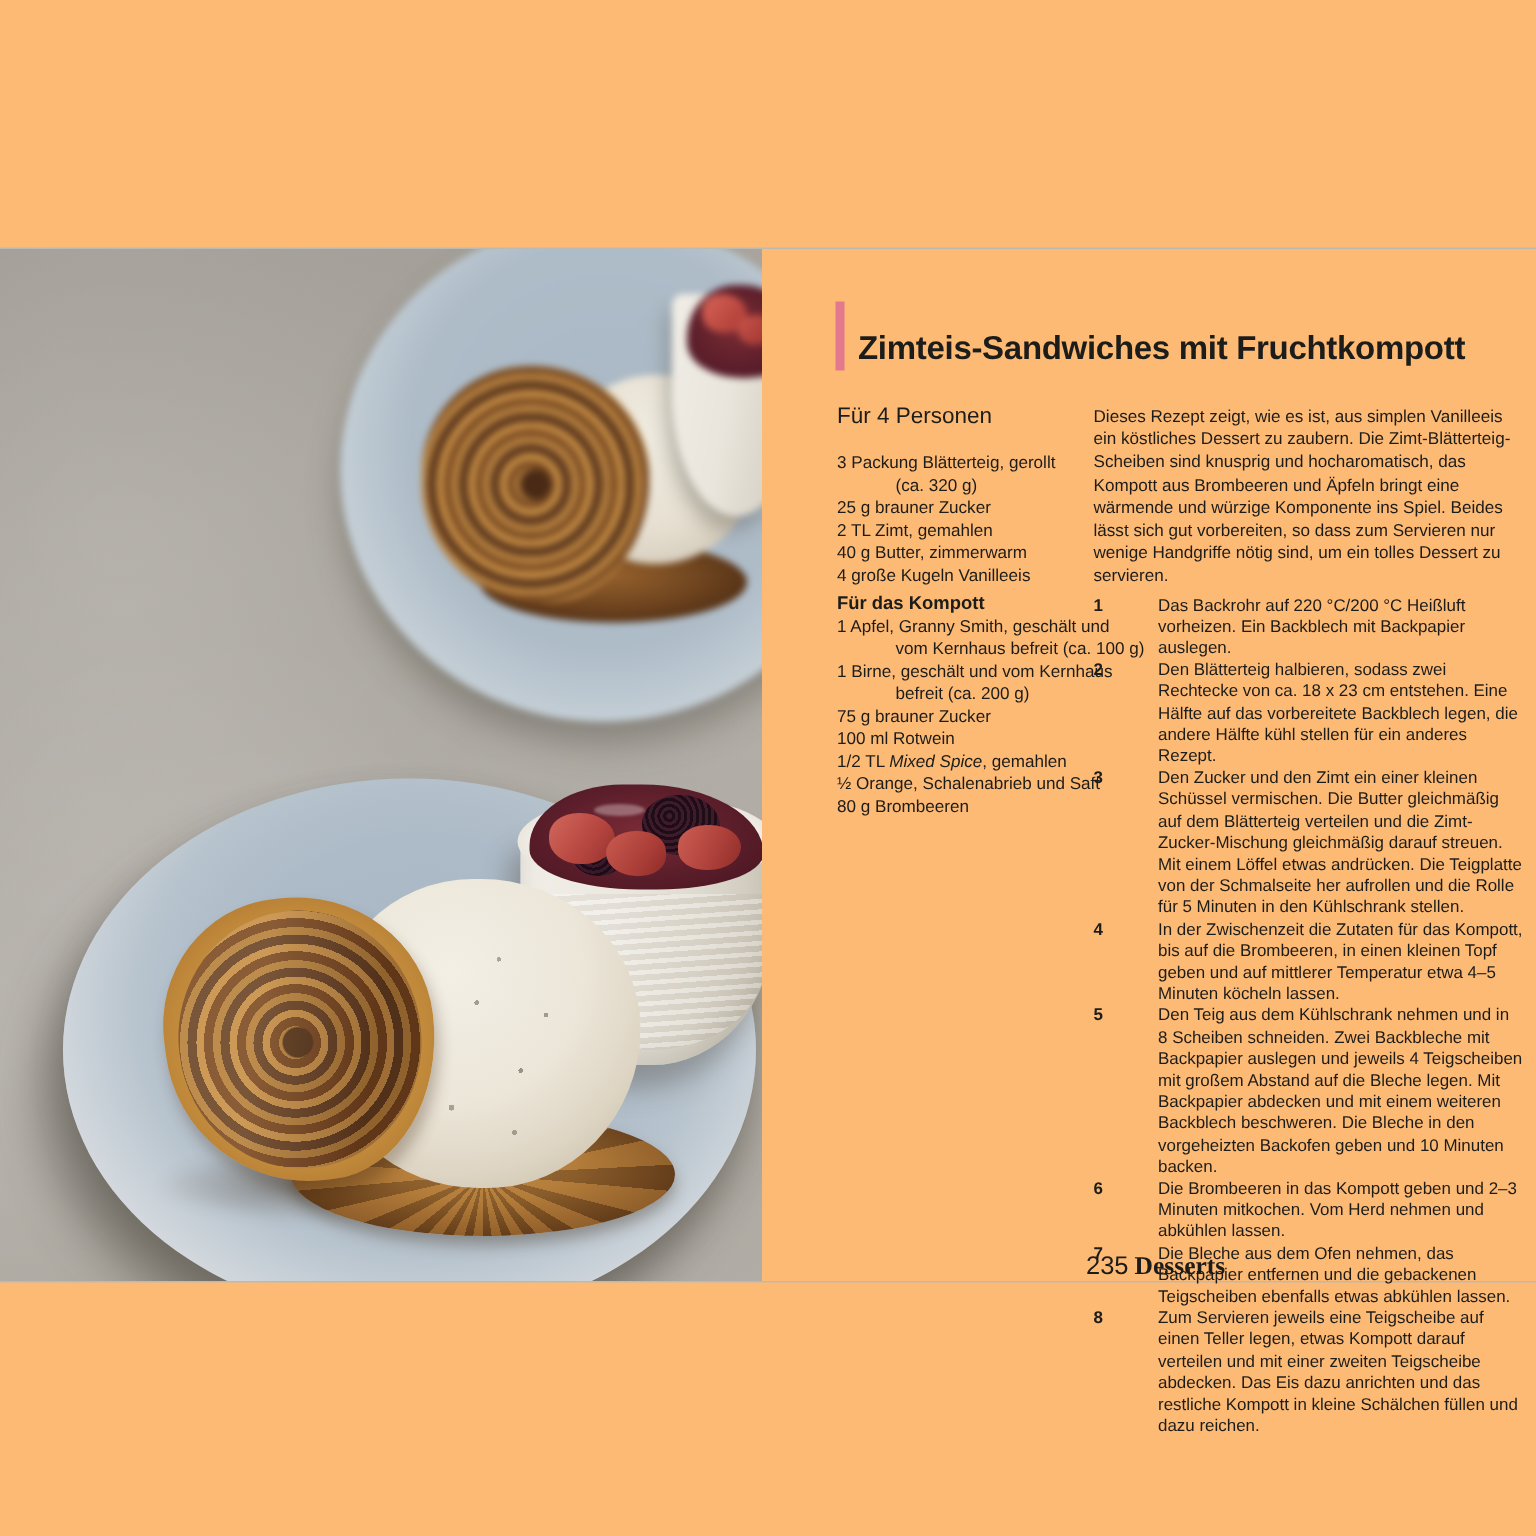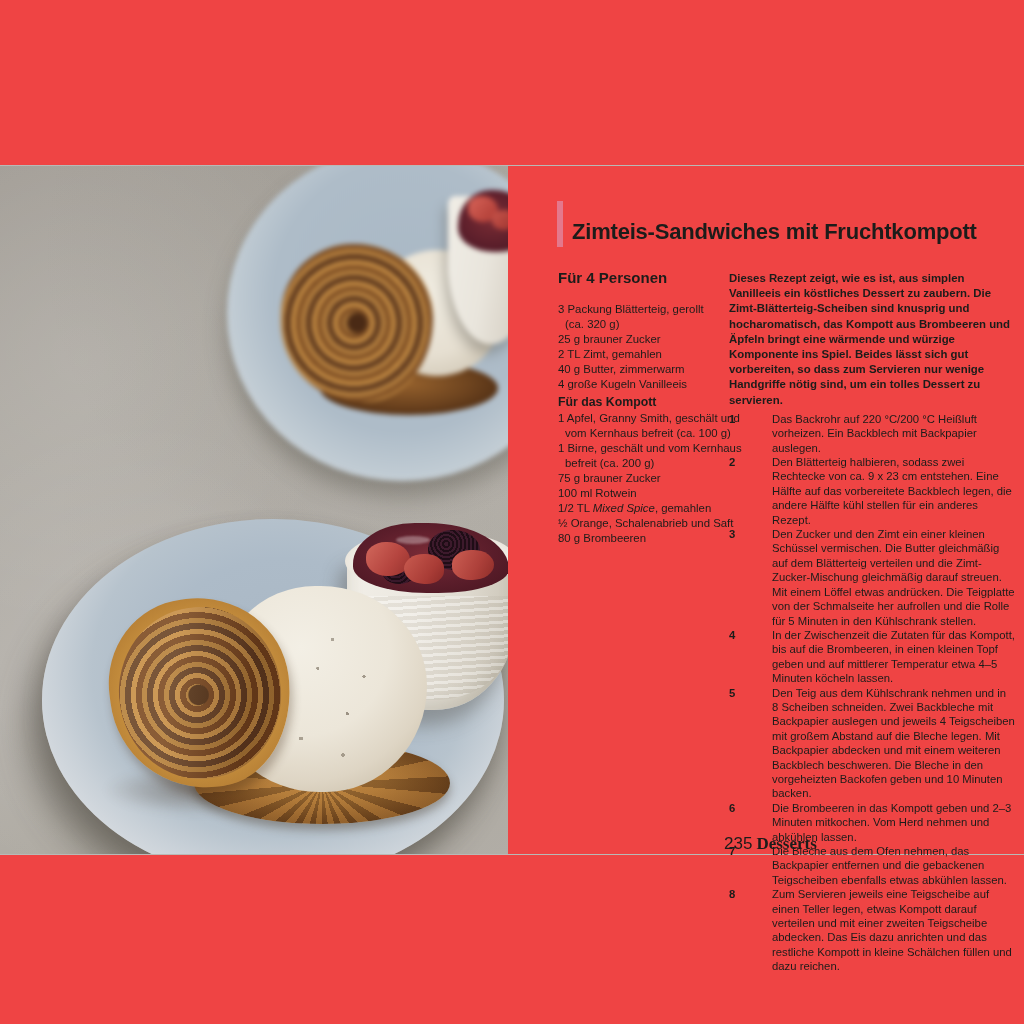--- a/index.html
+++ b/index.html
@@ -1,16 +1,16 @@
 <!DOCTYPE html>
 <html><head>
 <meta charset="utf-8">
 <style>
   html,body{margin:0;padding:0;background:#ffffff;}
-  .page{position:relative;width:1024px;height:1024px;background:#ef4444;overflow:hidden;
+  .page{position:relative;width:1024px;height:1024px;background:#fdba74;overflow:hidden;
         font-family:"Liberation Sans",sans-serif;color:#1c1c1a;}
   .hairline{position:absolute;left:0;width:1024px;height:1px;background:#b9b9b6;}
   .hairline.top{top:165px;}
   .hairline.bottom{top:854px;}
 
   
   .photo{position:absolute;left:0;top:166px;width:508px;height:688px;overflow:hidden;
     background:
       radial-gradient(circle at 16% 28%, rgba(255,255,255,0.10), transparent 42%),
       radial-gradient(circle at 72% 12%, rgba(110,105,95,0.14), transparent 46%),
@@ -94,26 +94,26 @@
     background:
       linear-gradient(105deg, rgba(255,225,170,0.18) 0 35%, rgba(50,28,10,0.25) 75%),
       radial-gradient(circle at 49% 51%, #4a2a15 0 8%, transparent 9%),
       repeating-radial-gradient(circle at 48% 51%, #5c3720 0 6px, #af7a39 6px 11px, #703f1d 11px 17px, #c18944 17px 22px);}
 
   
   .accent-bar{position:absolute;left:557px;top:201px;width:6px;height:46px;}
   .title{position:absolute;left:572px;top:204px;font-size:22px;font-weight:700;
          letter-spacing:-0.2px;white-space:nowrap;}
   .left-col{position:absolute;left:558px;top:270px;width:176px;}
-  .servings-h{font-size:15px;font-weight:700;margin:0 0 16px 0;line-height:16px;}
+  .servings-h{font-size:15px;font-weight:400;margin:0 0 16px 0;line-height:16px;}
   .ing-line{font-size:11.4px;line-height:15px;white-space:nowrap;}
-  .ing-line.indent{padding-left:7px;}
+  .ing-line.indent{padding-left:7px;margin-left:32px;}
   .kompott-h{font-size:12.3px;font-weight:700;margin:3px 0 1px 0;line-height:15px;}
   .right-col{position:absolute;left:729px;top:271px;width:286px;}
-  .intro{font-size:11.4px;font-weight:700;line-height:15.2px;margin:0 0 4px 0;}
+  .intro{font-size:11.4px;font-weight:400;line-height:15.2px;margin:0 0 4px 0;}
   .step{display:flex;font-size:11.3px;line-height:14.4px;}
   .step .num{width:15px;flex:none;font-weight:700;}
   .step .txt{flex:1;margin-left:28px;}
   .footer{position:absolute;left:724px;top:834px;font-size:17px;display:flex;gap:4px;}
   .footer .pnum{font-weight:400;}
   .footer .section{font-weight:700;font-family:Liberation Serif, serif;}
   i{}
 </style>
 </head>
 <body>
@@ -177,21 +177,21 @@
   </div>
 
   <div class="right-col">
     <p class="intro">Dieses Rezept zeigt, wie es ist, aus simplen Vanilleeis ein köstliches Dessert zu zaubern. Die Zimt-Blätterteig-Scheiben sind knusprig und hocharomatisch, das Kompott aus Brombeeren und Äpfeln bringt eine wärmende und würzige Komponente ins Spiel. Beides lässt sich gut vorbereiten, so dass zum Servieren nur wenige Handgriffe nötig sind, um ein tolles Dessert zu servieren.</p>
     <div class="step">
         <span class="num">1</span>
         <span class="txt">Das Backrohr auf 220 °C/200 °C Heißluft vorheizen. Ein Backblech mit Backpapier auslegen.</span>
       </div>
     <div class="step">
         <span class="num">2</span>
-        <span class="txt">Den Blätterteig halbieren, sodass zwei Rechtecke von ca. 9 x 23 cm entstehen. Eine Hälfte auf das vorbereitete Backblech legen, die andere Hälfte kühl stellen für ein anderes Rezept.</span>
+        <span class="txt">Den Blätterteig halbieren, sodass zwei Rechtecke von ca. 18 x 23 cm entstehen. Eine Hälfte auf das vorbereitete Backblech legen, die andere Hälfte kühl stellen für ein anderes Rezept.</span>
       </div>
     <div class="step">
         <span class="num">3</span>
         <span class="txt">Den Zucker und den Zimt ein einer kleinen Schüssel vermischen. Die Butter gleichmäßig auf dem Blätterteig verteilen und die Zimt-Zucker-Mischung gleichmäßig darauf streuen. Mit einem Löffel etwas andrücken. Die Teigplatte von der Schmalseite her aufrollen und die Rolle für 5 Minuten in den Kühlschrank stellen.</span>
       </div>
     <div class="step">
         <span class="num">4</span>
         <span class="txt">In der Zwischenzeit die Zutaten für das Kompott, bis auf die Brombeeren, in einen kleinen Topf geben und auf mittlerer Temperatur etwa 4–5 Minuten köcheln lassen.</span>
       </div>
     <div class="step">

